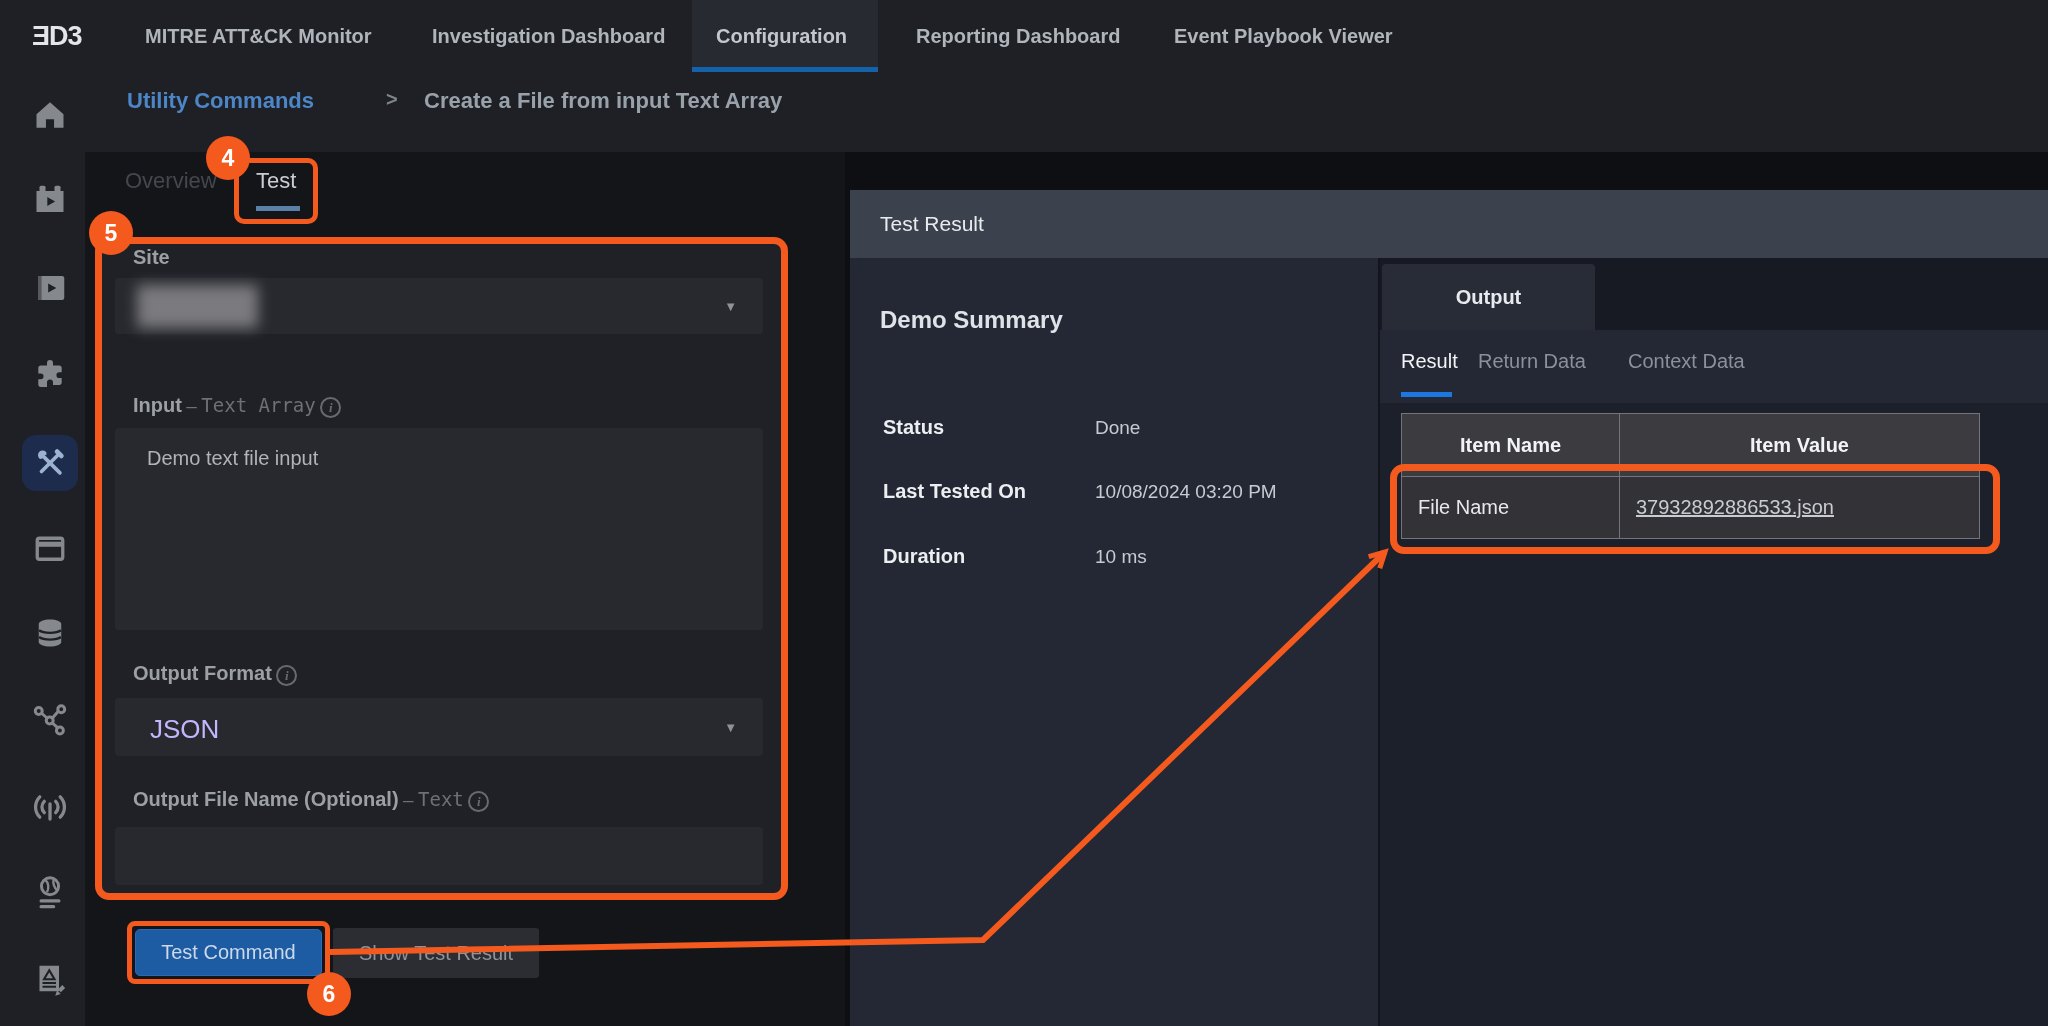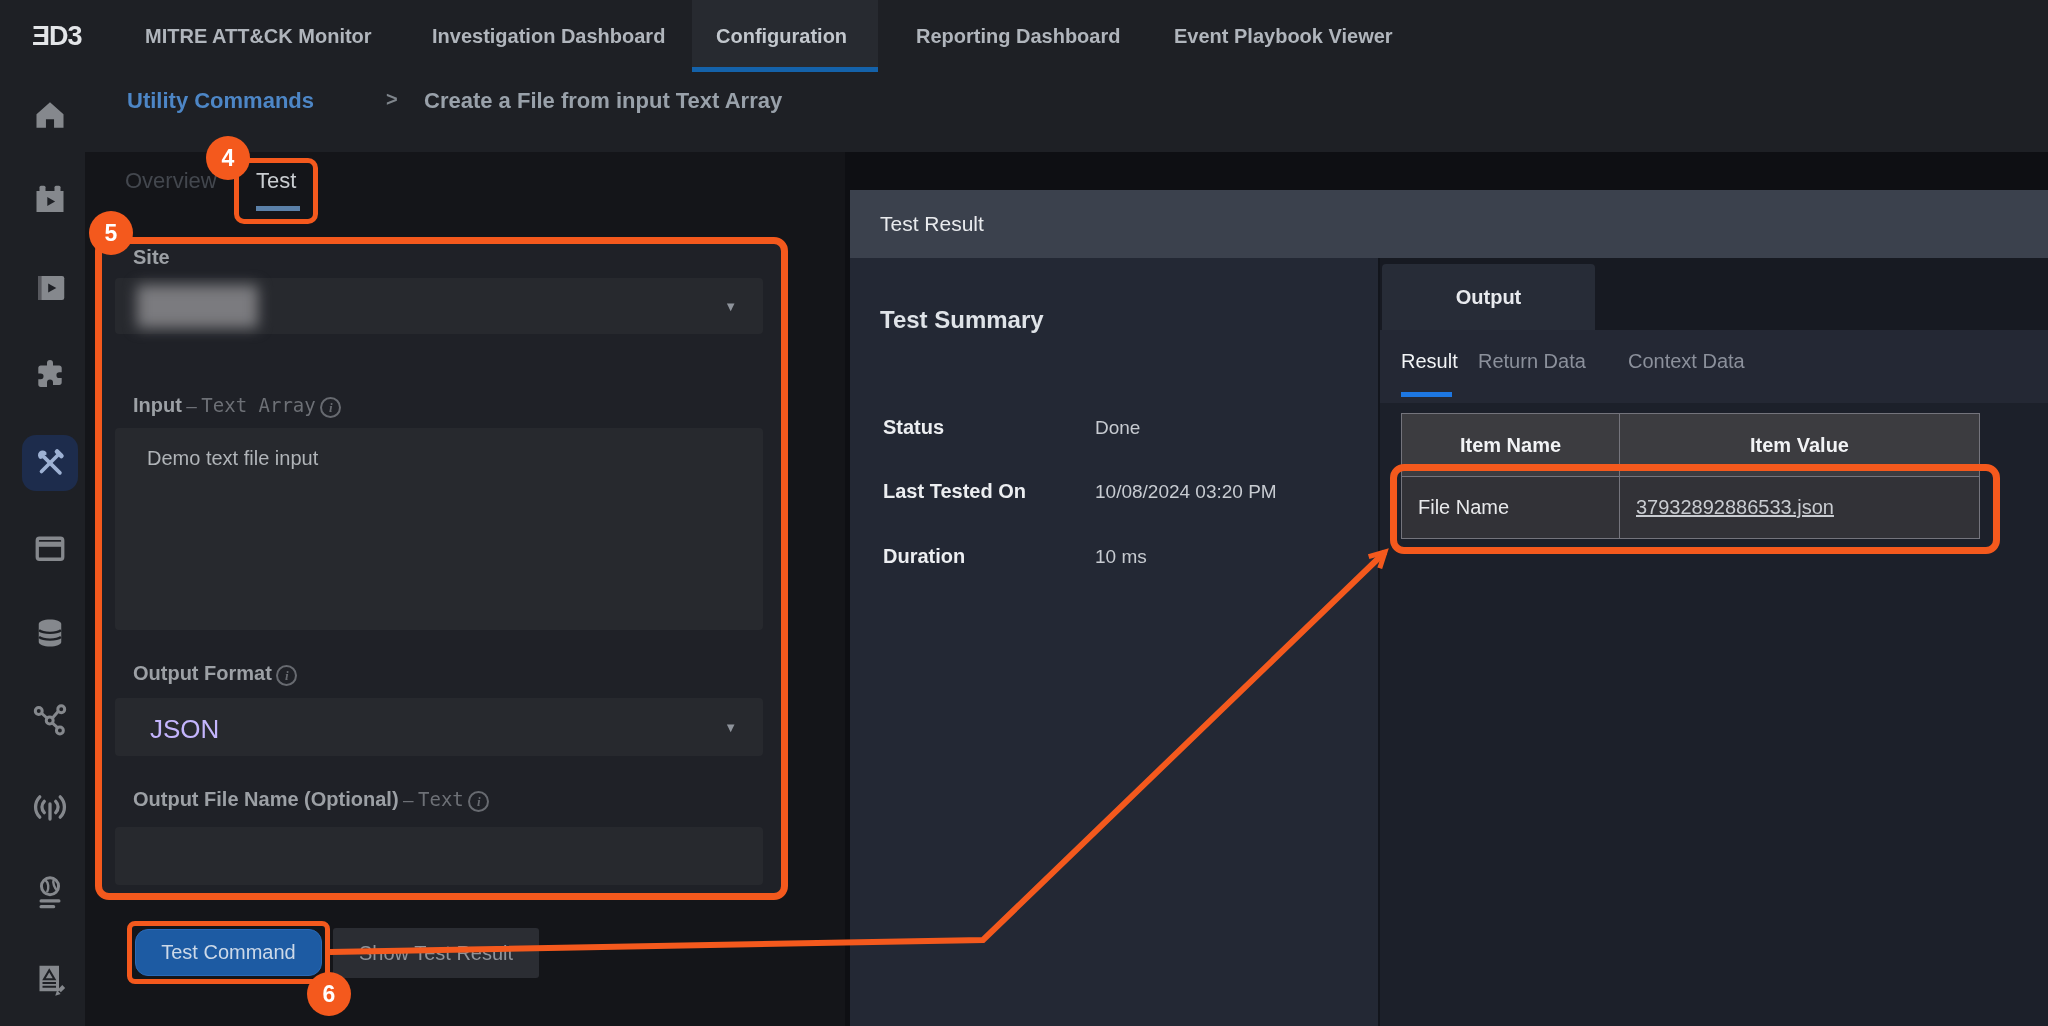--- a/index.html
+++ b/index.html
@@ -43,21 +43,21 @@
   .caret { position:absolute; right:26px; top:50%; transform:translateY(-50%); font-size:13px; color:#8e939b; }
   #site-select { left:115px; top:278px; width:648px; height:56px; }
   #site-blur { left:137px; top:285px; width:121px; height:43px; background:#7b7b7f; filter:blur(7px); border-radius:3px; }
   #input-textarea { left:115px; top:428px; width:648px; height:202px; }
   #input-text { left:147px; top:447px; font-size:20px; color:#b0b4b8; }
   #of-select { left:115px; top:698px; width:648px; height:58px; }
   #of-value { left:150px; top:714px; font-size:26px; color:#c4b5fd; }
   #ofn-input { left:115px; top:827px; width:648px; height:58px; }
 
   #btn-test { left:135px; top:929px; width:187px; height:47px; background:#1d5ba3; border:1px solid #2a6ab8;
-    border-radius:13px; color:#ccd9e8; font-size:20px; text-align:center; line-height:45px; cursor:pointer; }
+    border-radius:5px; color:#ccd9e8; font-size:20px; text-align:center; line-height:45px; cursor:pointer; }
   #btn-show { left:333px; top:928px; width:206px; height:50px; background:#2b2d33;
     border-radius:3px; color:#8f939a; font-size:20px; text-align:center; line-height:50px; cursor:pointer; }
 
   
   #tr-band { left:850px; top:190px; width:1198px; height:68px; background:#3b414d; }
   #tr-title { left:880px; top:190px; height:68px; line-height:68px; font-size:21px; font-weight:normal; color:#e9ebee; }
   #sum-col { left:850px; top:258px; width:528px; height:768px; background:#232834; }
   #col-divider { left:1378px; top:258px; width:2px; height:768px; background:#12151c; }
   #out-col { left:1380px; top:258px; width:668px; height:768px; background:#1c202a; }
   #sum-title { left:880px; top:306px; font-size:24px; font-weight:bold; color:#dfe3e8; }
@@ -236,21 +236,21 @@
 
   <div class="abs" id="btn-test">Test Command</div>
   <div class="abs" id="btn-show">Show Test Result</div>
 
   <div class="abs" id="tr-band"></div>
   <div class="abs" id="tr-title">Test Result</div>
   <div class="abs" id="sum-col"></div>
   <div class="abs" id="col-divider"></div>
   <div class="abs" id="out-col"></div>
 
-  <div class="abs" id="sum-title">Test Summary</div>
+  <div class="abs" id="sum-title">Demo Summary</div>
   <div class="abs sum-label" style="top:416px">Status</div>
   <div class="abs sum-value" style="top:417px">Done</div>
   <div class="abs sum-label" style="top:480px">Last Tested On</div>
   <div class="abs sum-value" style="top:481px">10/08/2024 03:20 PM</div>
   <div class="abs sum-label" style="top:545px">Duration</div>
   <div class="abs sum-value" style="top:546px">10 ms</div>
 
   <div class="abs" id="out-strip"></div>
   <div class="abs" id="out-tab">Output</div>
   <div class="abs" id="subtab-row"></div>

